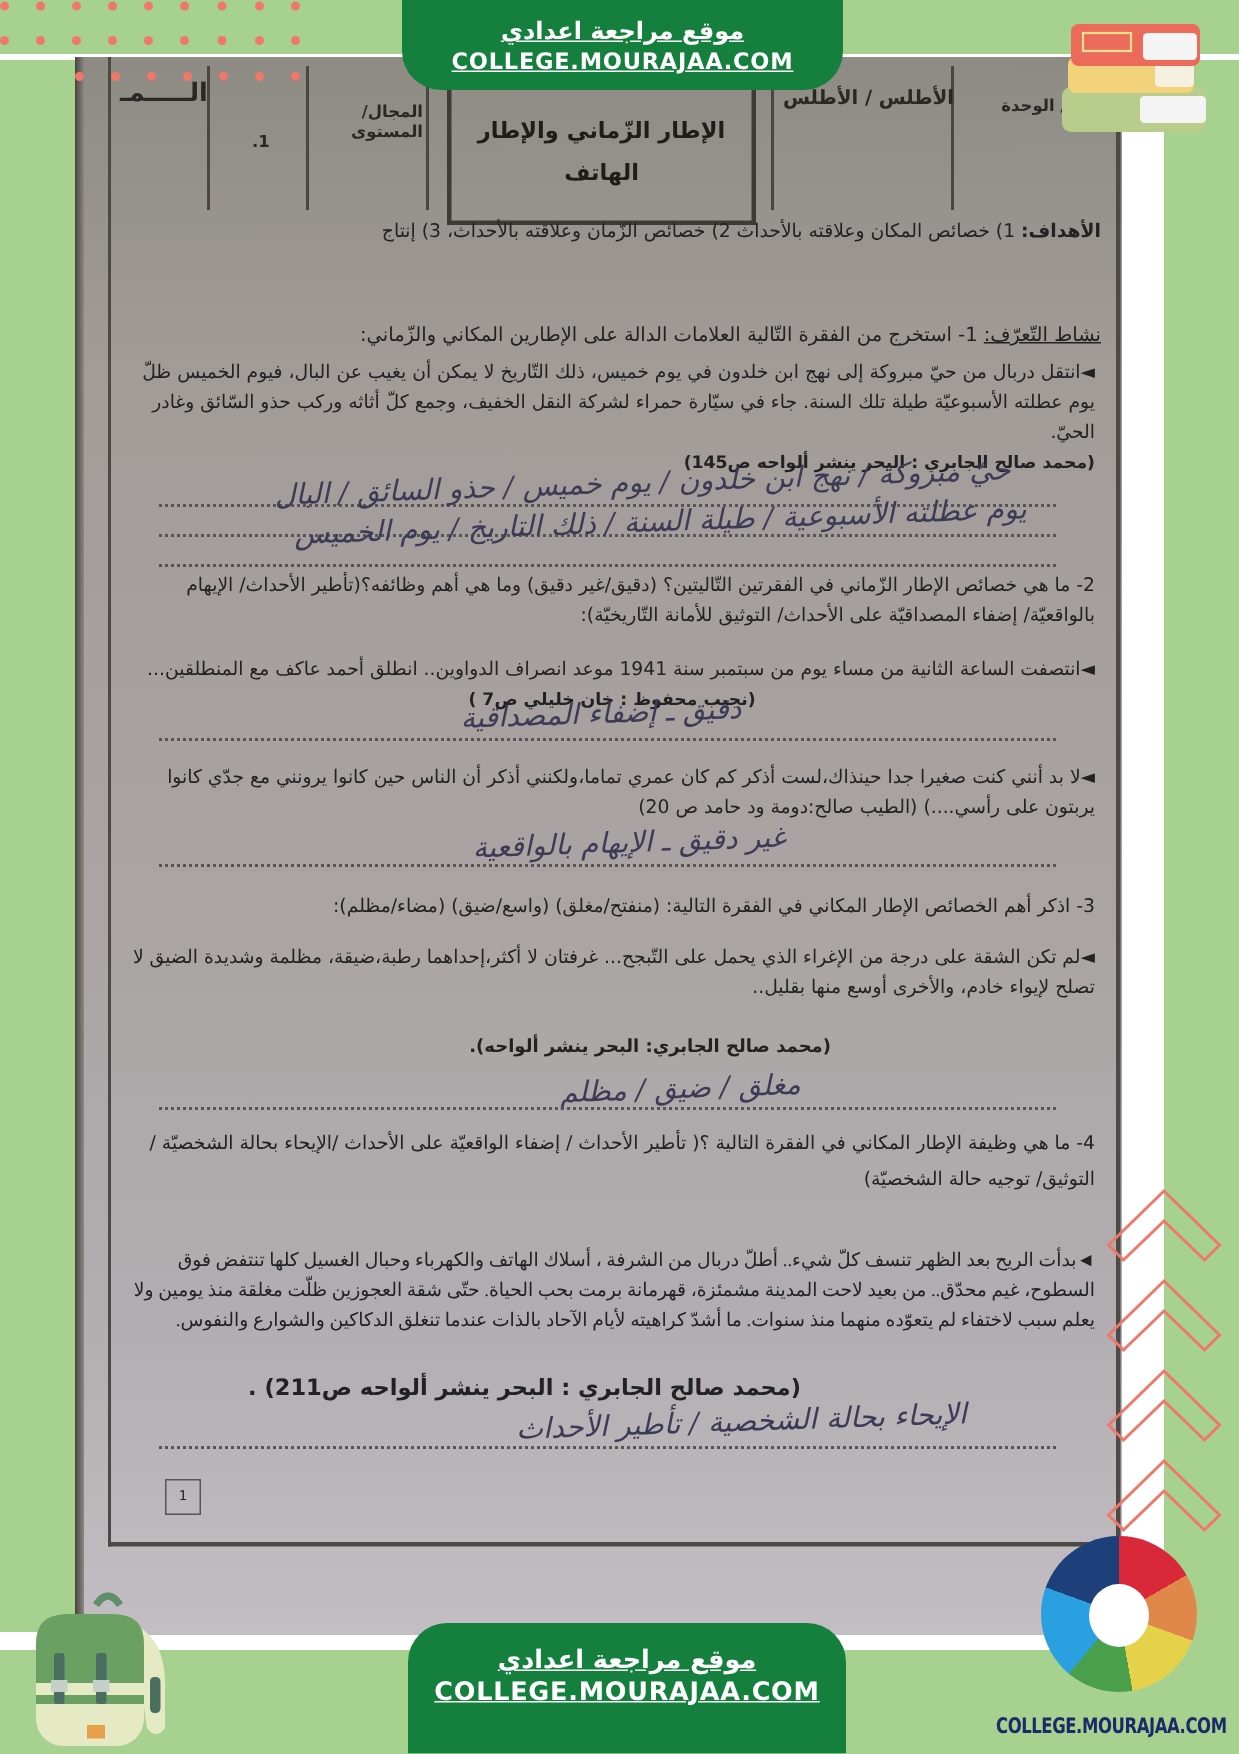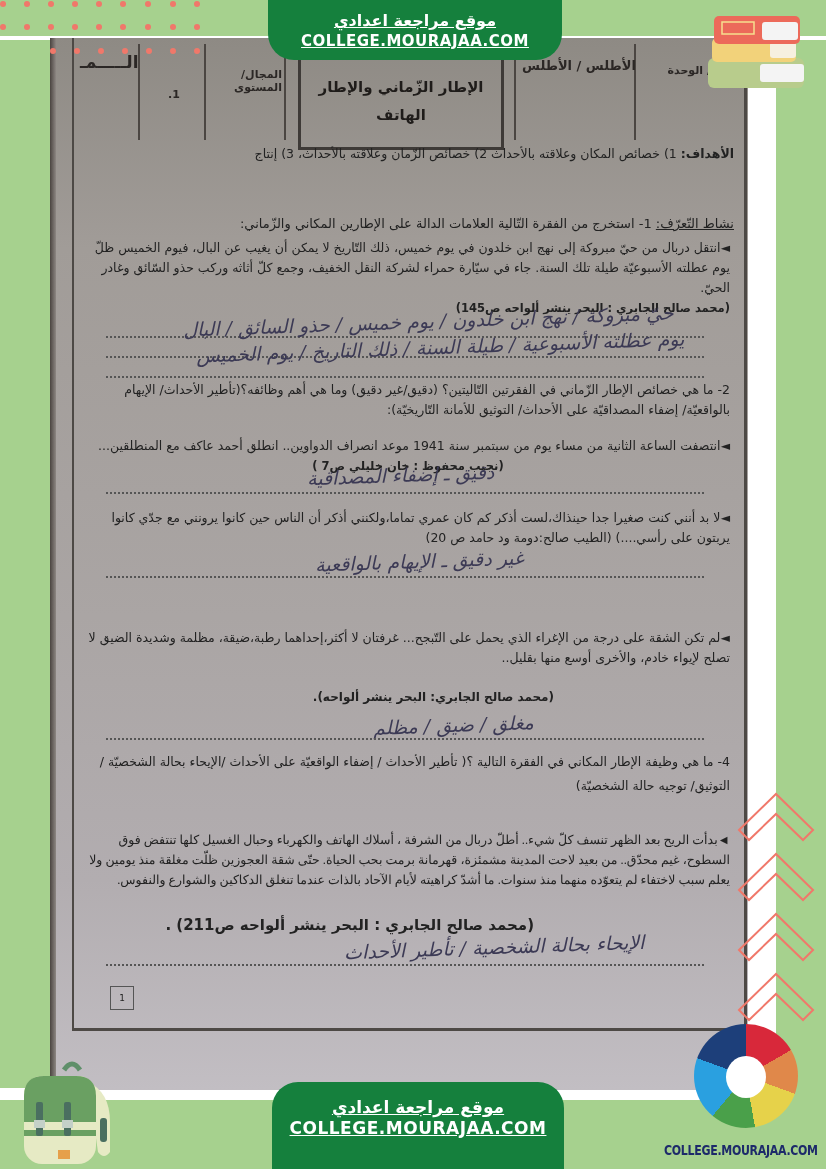--- a/index.html
+++ b/index.html
@@ -149,20 +149,21 @@
       <span>◄انتصفت الساعة الثانية من مساء يوم من سبتمبر سنة 1941 موعد انصراف الدواوين.. انطلق أحمد عاكف مع المنطلقين...</span>
       <div class="citation" style="text-align:center;">(نجيب محفوظ : خان خليلي ص7 )</div>
     </div>
     <div class="hand" style="right:250px;top:426px;">دقيق ـ إضفاء المصداقية</div>
     <div class="dots" style="top:454px;"></div>
 
     <div class="passage" style="top:470px;">◄لا بد أنني كنت صغيرا جدا حينذاك،لست أذكر كم كان عمري تماما،ولكنني أذكر أن الناس حين كانوا يرونني مع جدّي كانوا يربتون على رأسي....) (الطيب صالح:دومة ود حامد ص 20)</div>
     <div class="hand" style="right:220px;top:512px;">غير دقيق ـ الإيهام بالواقعية</div>
     <div class="dots" style="top:538px;"></div>
 
+    <div class="question" style="top:556px;">3- اذكر أهم الخصائص الإطار المكاني في الفقرة التالية: (منفتح/مغلق) (واسع/ضيق) (مضاء/مظلم):</div>
     <div class="passage" style="top:590px;">
       <span>◄لم تكن الشقة على درجة من الإغراء الذي يحمل على التّبجح... غرفتان لا أكثر،إحداهما رطبة،ضيقة، مظلمة وشديدة الضيق لا تصلح لإيواء خادم، والأخرى أوسع منها بقليل..</span>
     </div>
     <div class="citation" style="position:absolute;right:190px;top:652px;font-size:12px;">(محمد صالح الجابري: البحر ينشر ألواحه).</div>
     <div class="hand" style="right:210px;top:676px;">مغلق / ضيق / مظلم</div>
     <div class="dots" style="top:700px;"></div>
 
     <div class="question" style="top:712px;line-height:24px;">4- ما هي وظيفة الإطار المكاني في الفقرة التالية ؟( تأطير الأحداث / إضفاء الواقعيّة على الأحداث /الإيحاء بحالة الشخصيّة /التوثيق/ توجيه حالة الشخصيّة)</div>
     <div class="passage" style="top:792px;font-family:Liberation Serif, serif;">◄بدأت الريح بعد الظهر تنسف كلّ شيء.. أطلّ دربال من الشرفة ، أسلاك الهاتف والكهرباء وحبال الغسيل كلها تنتفض فوق السطوح، غيم محدّق.. من بعيد لاحت المدينة مشمئزة، قهرمانة برمت بحب الحياة. حتّى شقة العجوزين ظلّت مغلقة منذ يومين ولا يعلم سبب لاختفاء لم يتعوّده منهما منذ سنوات. ما أشدّ كراهيته لأيام الآحاد بالذات عندما تنغلق الدكاكين والشوارع والنفوس.</div>
     <div class="citation" style="position:absolute;right:210px;top:878px;font-size:15px;">(محمد صالح الجابري : البحر ينشر ألواحه ص211) .</div>

